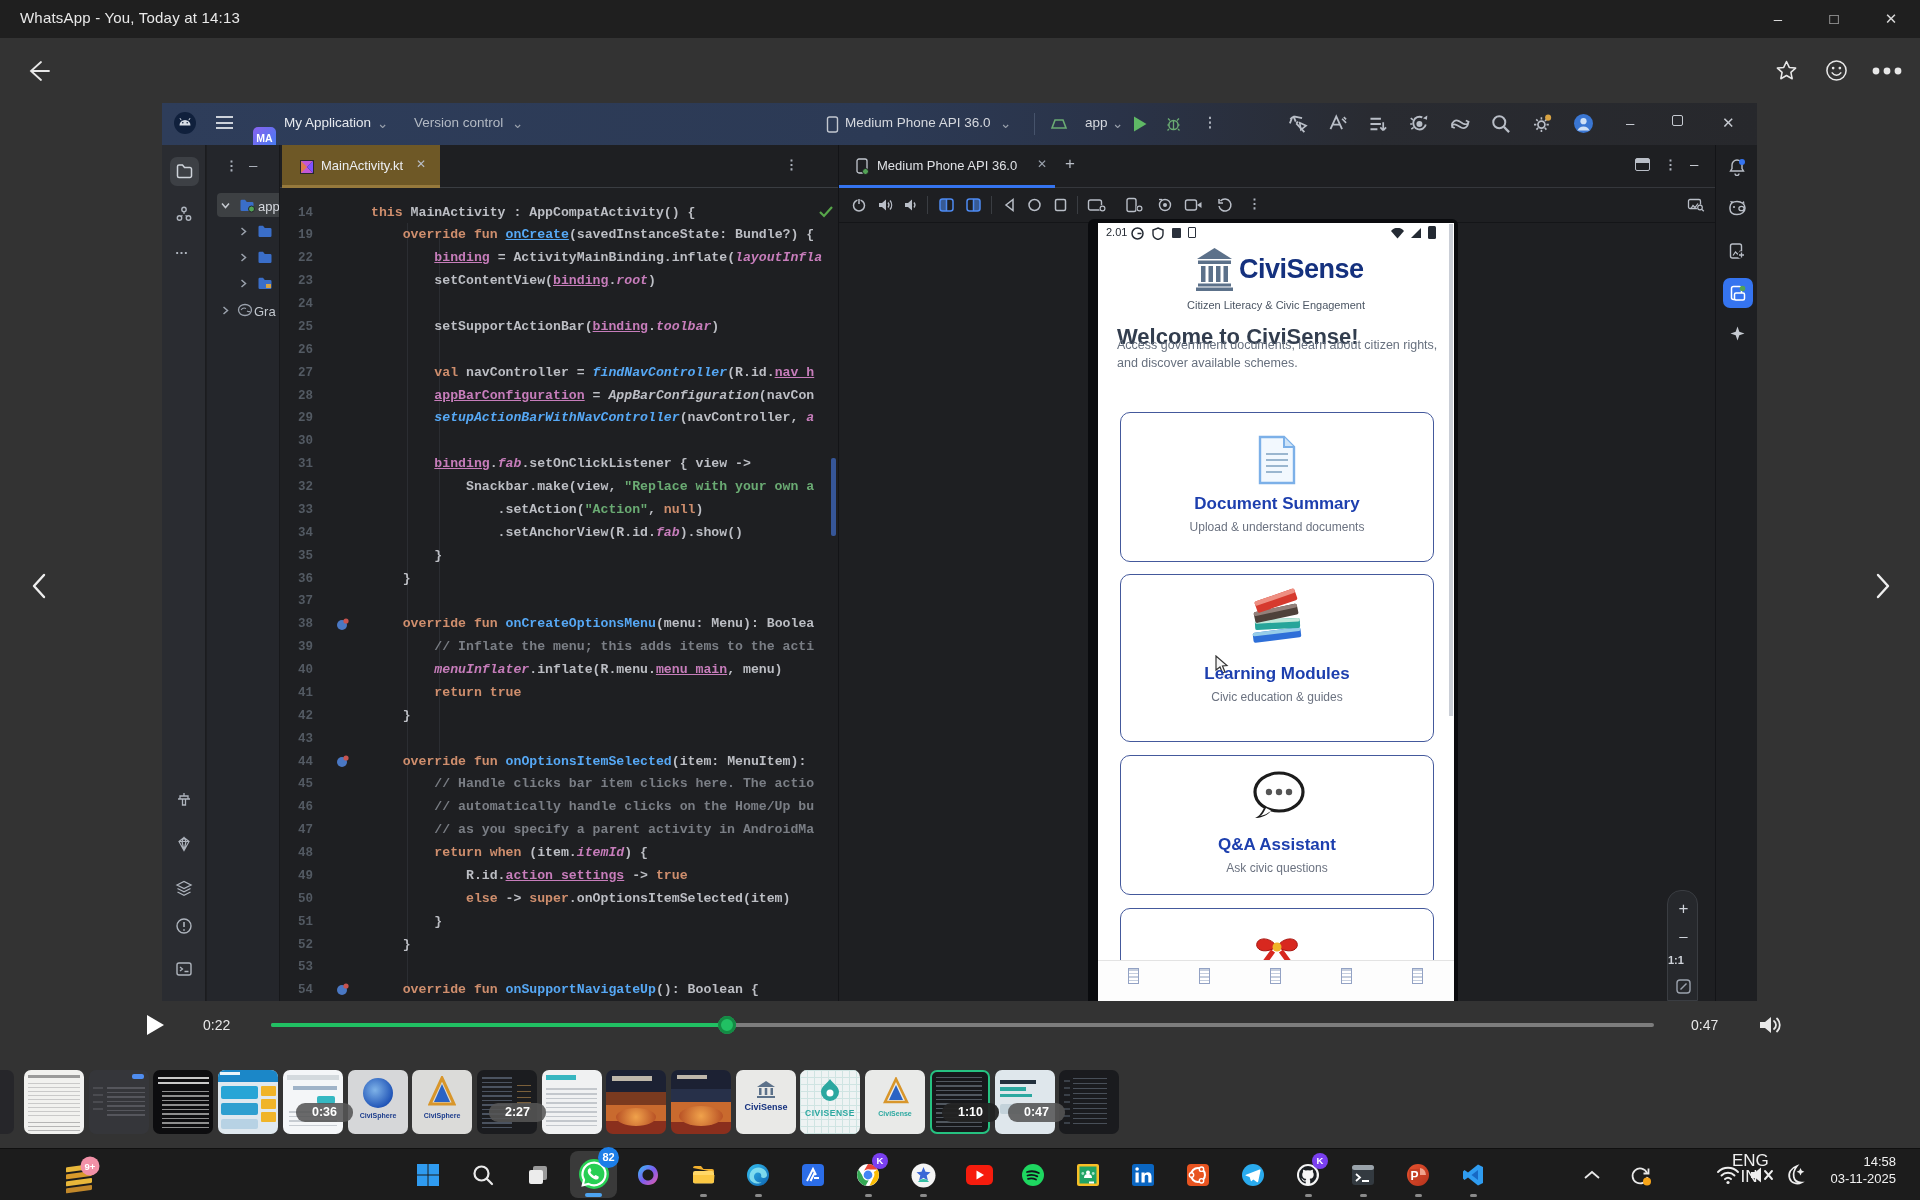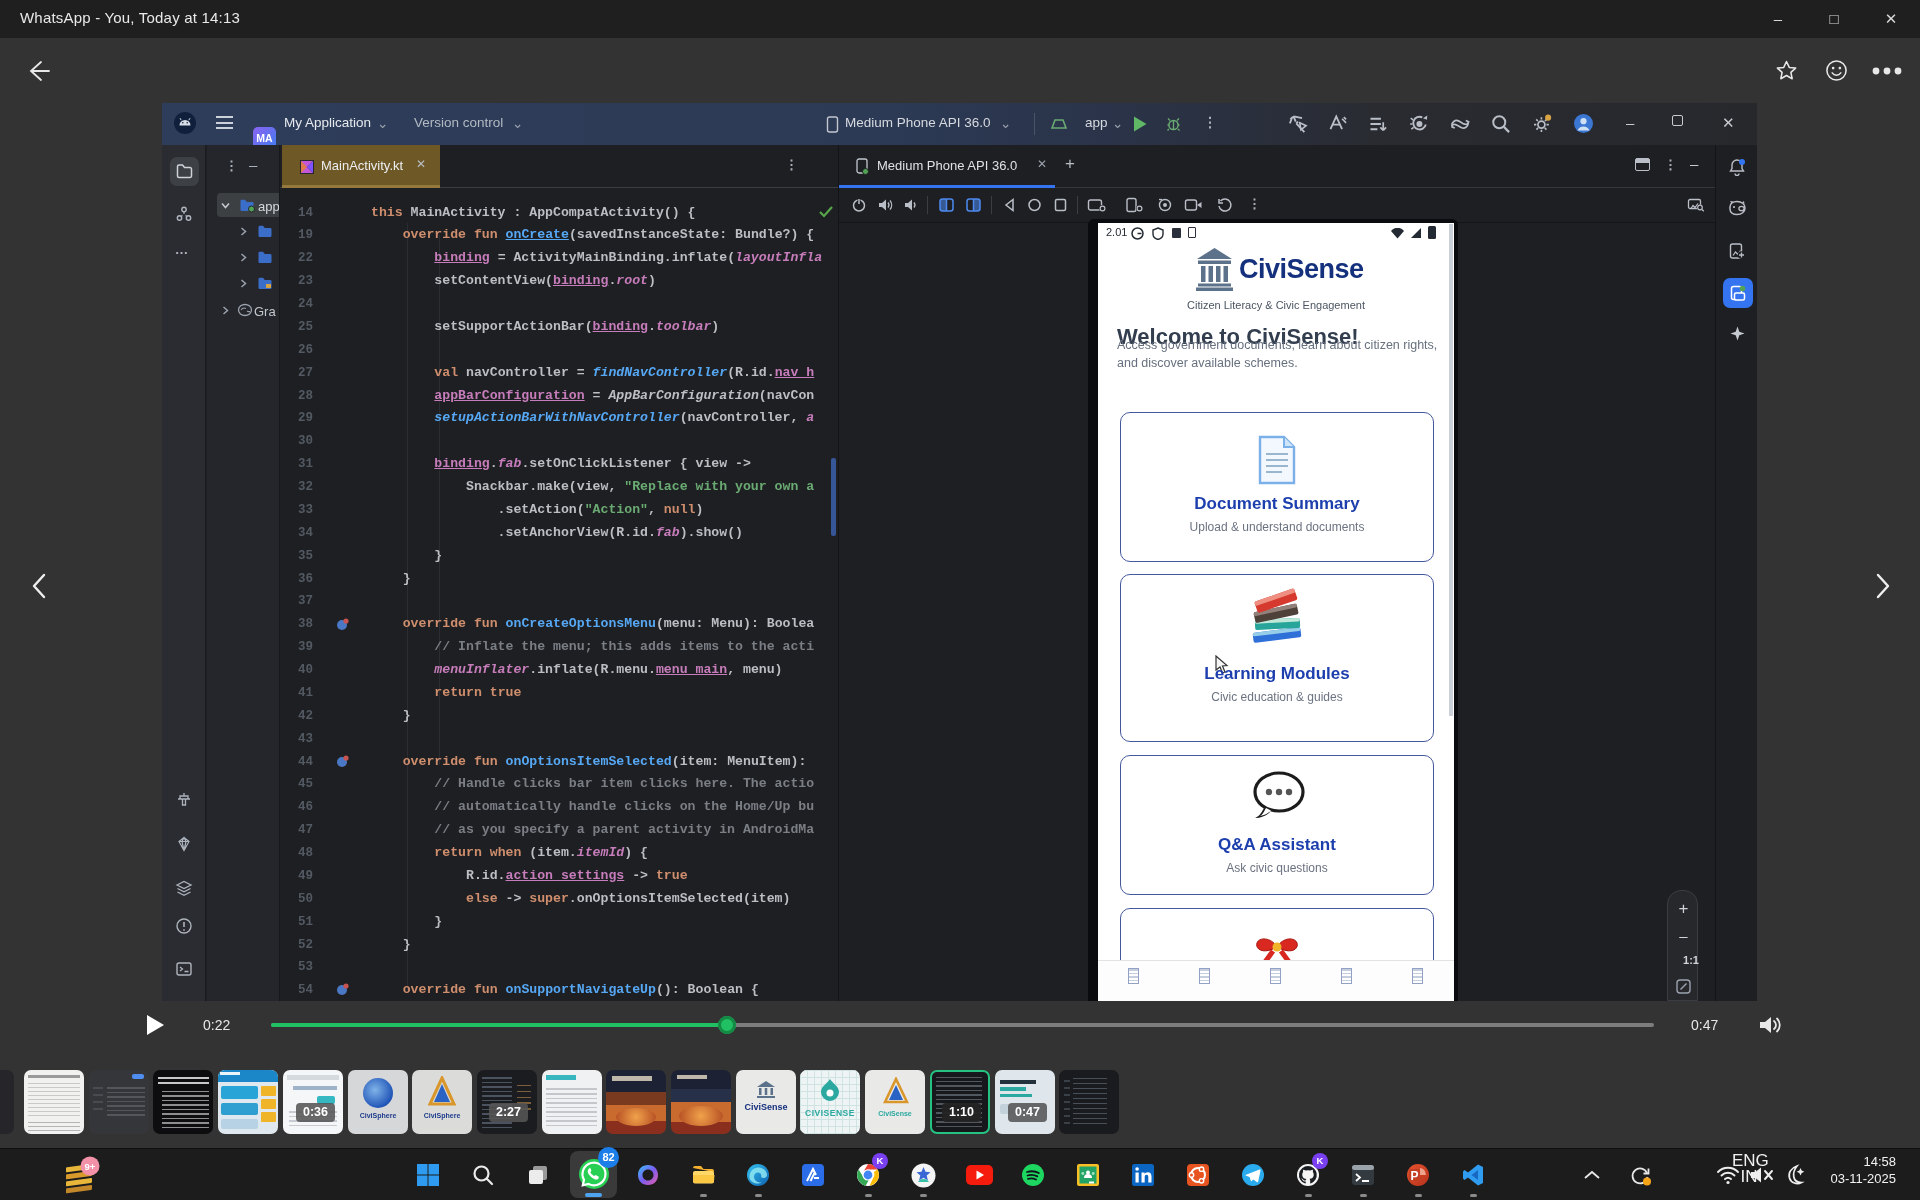--- a/index.html
+++ b/index.html
@@ -18,21 +18,21 @@
   .k { color:#cf8e6d; }
   .f { color:#56a8f5; }
   .fi { color:#56a8f5; font-style:italic; }
   .i { font-style:italic; }
   .pi { color:#c77dbb; font-style:italic; }
   .pu { color:#c77dbb; text-decoration:underline; }
   .s { color:#6aab73; }
   .c { color:#7a7e85; }
   .tofu { position:absolute; top:745px; width:11px; height:16px; border:1.5px solid #93a2c4; background:repeating-linear-gradient(0deg,#fff,#fff 2px,#c5cede 2px,#c5cede 3.5px); }
   .th { position:absolute; top:1070px; width:60px; height:64px; border-radius:7px; overflow:hidden; }
-  .badge { position:absolute; top:1103px; height:19px; line-height:19px; padding:0 7px; border-radius:4px; background:rgba(85,85,85,.88); color:#fff; font-size:12.5px; font-weight:bold; }
+  .badge { position:absolute; top:1103px; height:19px; line-height:19px; padding:0 16px; border-radius:9px; background:rgba(85,85,85,.88); color:#fff; font-size:12.5px; font-weight:bold; }
   #taskbar { position:absolute; left:0; top:1148px; width:1920px; height:52px; background:#1c1c1c; border-top:1px solid #101010; }
   .pill { position:absolute; top:45px; width:7px; height:3px; border-radius:2px; background:#8a8a8a; }
 </style>
 </head>
 <body>
 <div id="stage">
   <div id="titlebar">
     <div class="t">WhatsApp - You, Today at 14:13</div>
     <div class="wbtn" style="left:1755px;">–</div>
     <div class="wbtn" style="left:1811px;">□</div>
@@ -547,21 +547,21 @@
       <div class="tofu" style="left:172px;"></div>
       <div class="tofu" style="left:243px;"></div>
       <div class="tofu" style="left:314px;"></div>
 
       <div class="abs" style="left:351px;top:1px;width:4px;height:492px;background:#b9bfc9;opacity:.75;"></div>
     </div>
 
     <div class="abs" style="left:1505px;top:787px;width:31px;height:111px;border:1px solid #3a3d42;border-radius:14px 14px 0 0;background:#26282c;">
       <div class="abs" style="left:0;top:8px;width:31px;text-align:center;color:#cfd3da;font-size:17px;">+</div>
       <div class="abs" style="left:0;top:36px;width:31px;text-align:center;color:#cfd3da;font-size:15px;">–</div>
-      <div class="abs" style="left:0;top:63px;width:31px;text-align:right;color:#cfd3da;font-size:11px;font-weight:bold;">1:1</div>
+      <div class="abs" style="left:0;top:63px;width:31px;text-align:left;color:#cfd3da;font-size:11px;font-weight:bold;">1:1</div>
       <svg class="abs" style="left:8px;top:88px;" width="15" height="15" viewBox="0 0 15 15">
           <rect x="1" y="1" width="13" height="13" rx="3" fill="none" stroke="#9ba2ad" stroke-width="1.4"></rect>
           <path d="M4.5 10.5 L10.5 4.5" stroke="#9ba2ad" stroke-width="1.4"></path>
         </svg>
     </div>
   </div>
 
   <div id="controls">
     <svg class="abs" style="left:144px;top:1013px;" width="22" height="24" viewBox="0 0 22 24">
         <path d="M3 2 L20 12 L3 22 Z" fill="#ffffff"></path>

